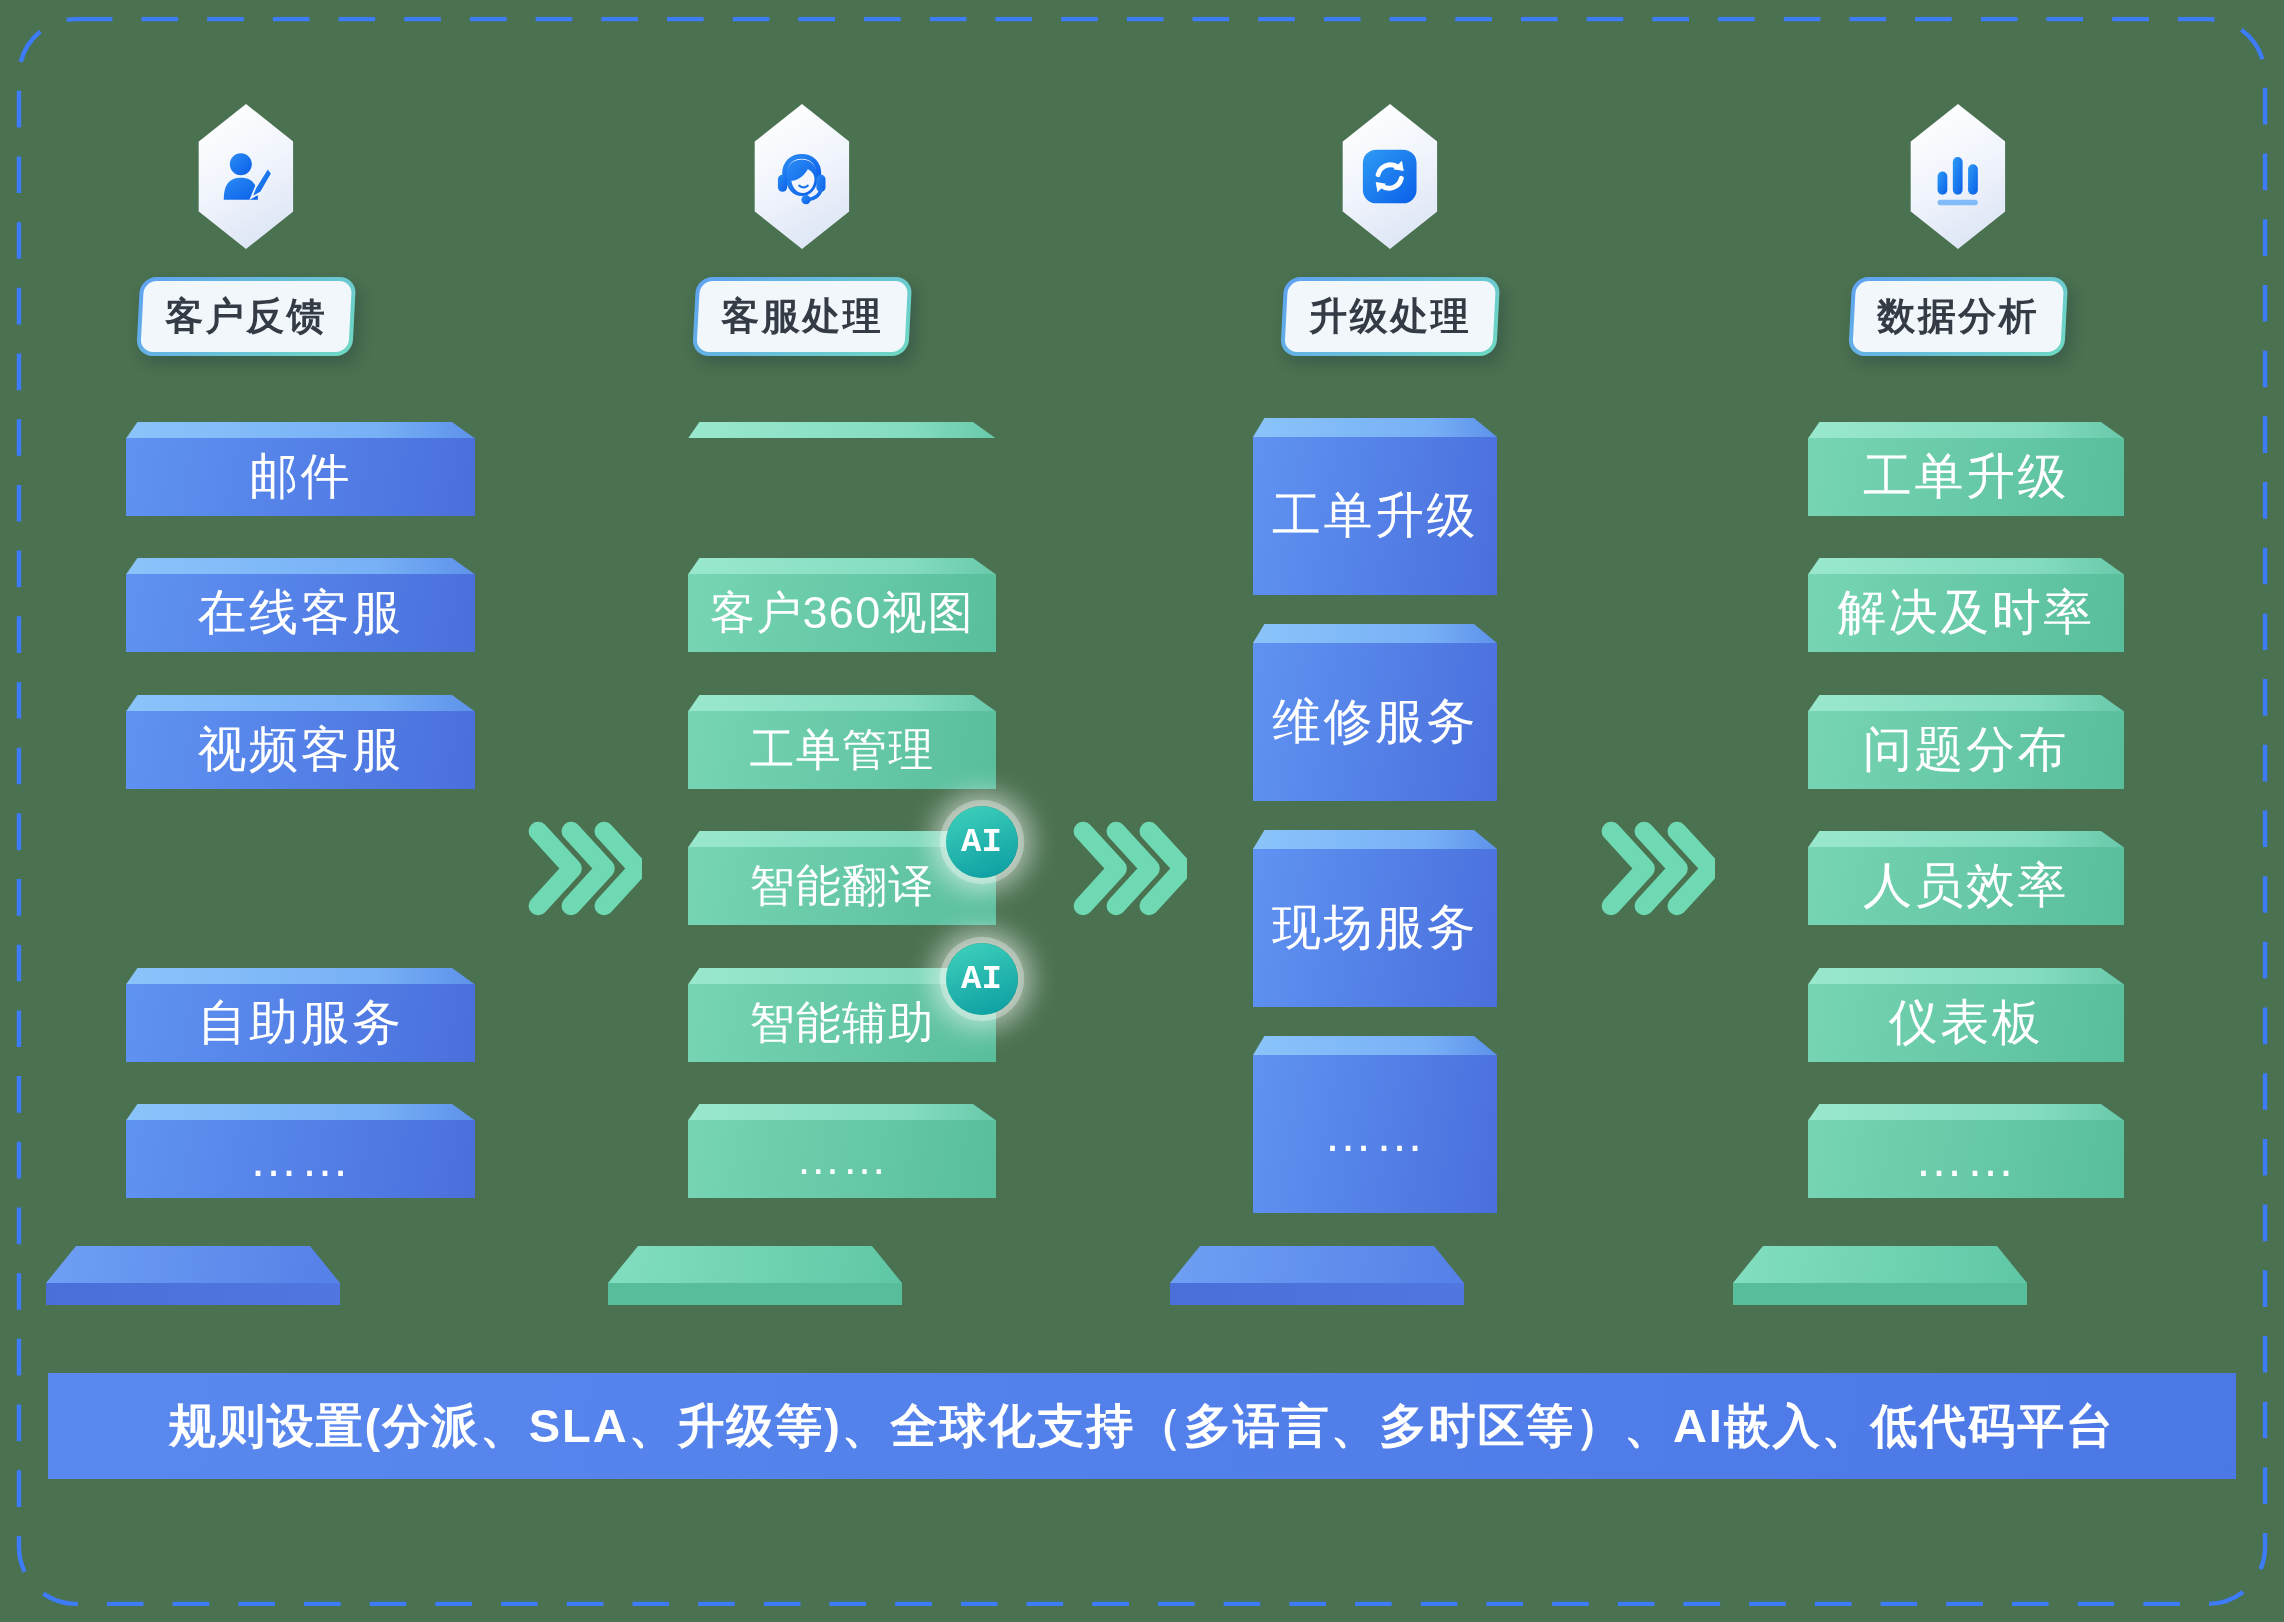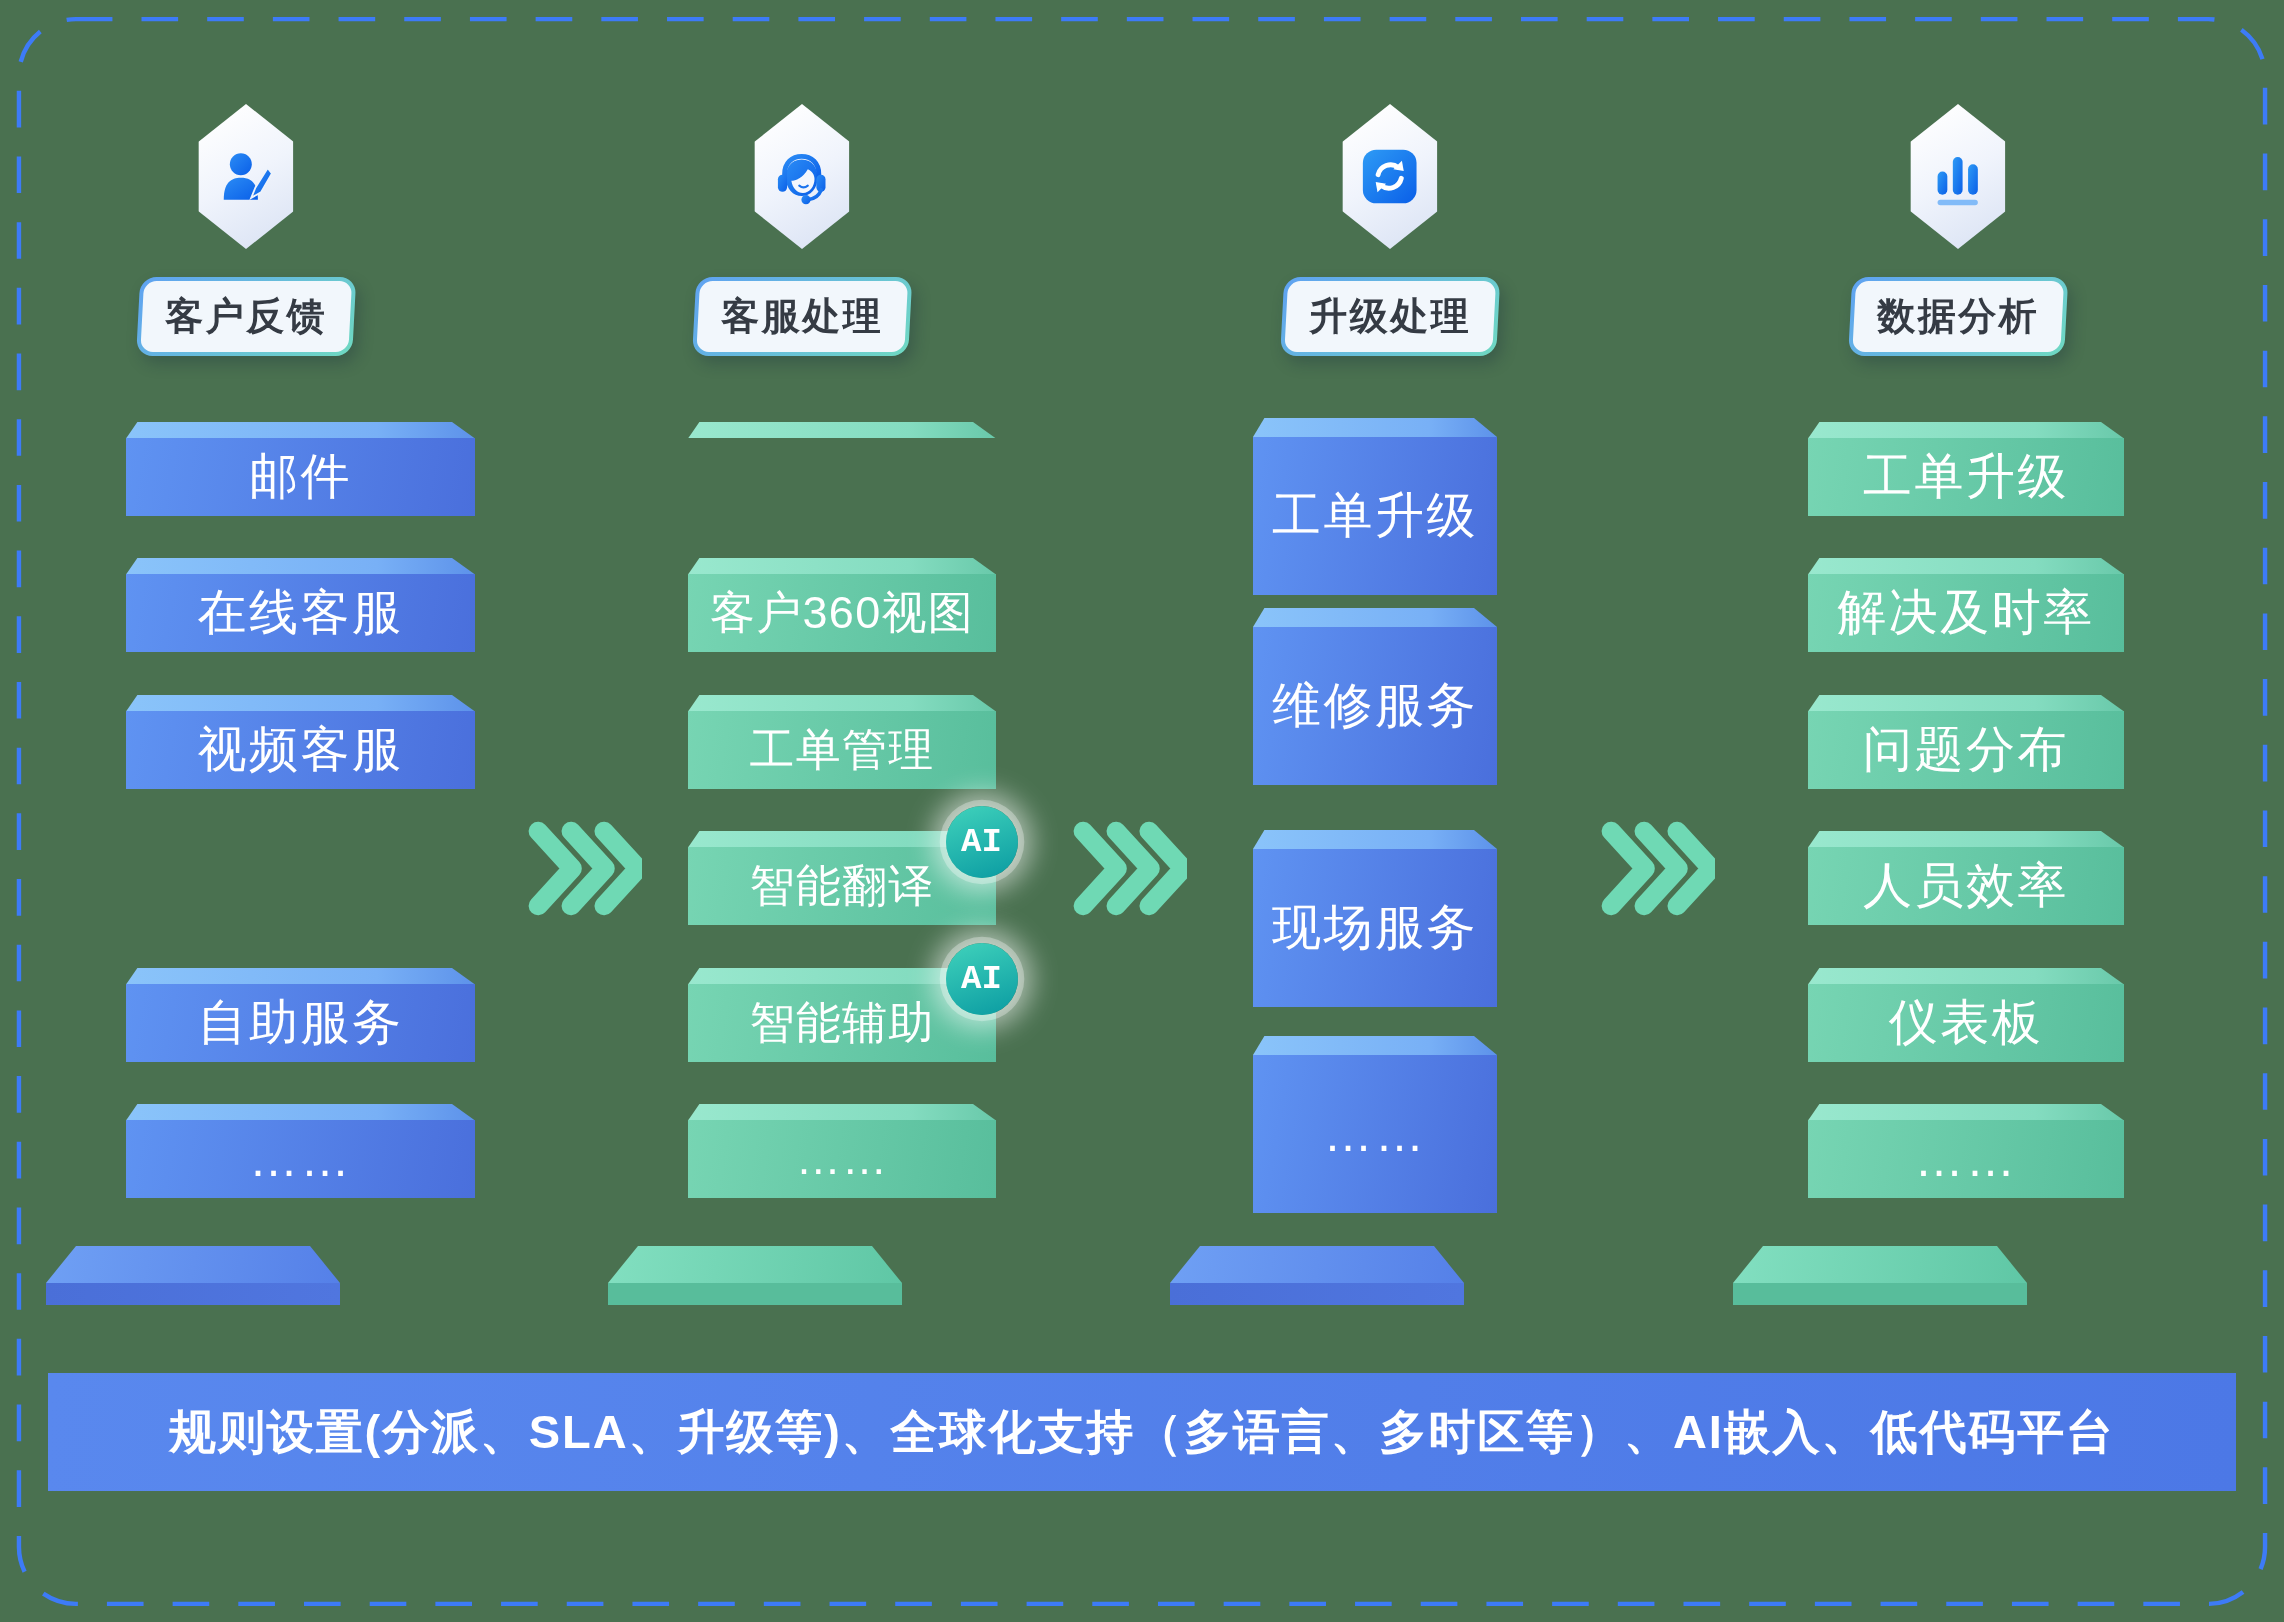--- a/index.html
+++ b/index.html
@@ -24,21 +24,21 @@
        display:flex;align-items:center;justify-content:center;}
   .hex svg{width:61px;height:61px;}
   .pill{margin-top:28px;padding:3.8px;border-radius:16.4px;
         background:linear-gradient(135deg,#5FA2F2 0%,#6FD9C2 100%);
         transform:skewX(-3deg);box-shadow:5px 7.6px 15px rgba(20,40,60,.28);}
   .pill-inner{background:#F2F7FC;border-radius:12.6px;padding:10px 23px;}
   .pill-inner span{display:block;transform:skewX(3deg);font-size:38px;font-weight:700;color:#353B44;letter-spacing:2.5px;white-space:nowrap;}
   
   .block{position:absolute;left:0;width:100%;}
   .b0{top:422px;} .b1{top:558px;} .b2{top:695px;} .b3{top:831px;} .b4{top:968px;} .b5{top:1104px;}
-  .col-3 .b0{top:418px;} .col-3 .b1{top:608px;} .col-3 .b2{top:830px;} .col-3 .b3{top:1036px;}
+  .col-3 .b0{top:418px;} .col-3 .b1{top:624px;} .col-3 .b2{top:830px;} .col-3 .b3{top:1036px;}
   .btop{height:16.4px;clip-path:polygon(11.4px 0,calc(100% - 23px) 0,100% 100%,0 100%);}
   .col-3 .btop{height:19px;}
   .bfront{height:78px;display:flex;align-items:center;justify-content:center;}
   .col-3 .bfront{height:158px;}
   .bfront span{color:#FFFFFF;font-size:49px;font-weight:500;letter-spacing:2.5px;white-space:nowrap;}
   .col-2 .bfront span{font-size:45px;letter-spacing:1.3px;}
   .t-blue .btop{background:linear-gradient(90deg,#8AC4FA 0%,#78B0F6 72%,#5D92EA 100%);}
   .t-blue .bfront{background:linear-gradient(100deg,#5F93F2 0%,#4A6FDC 100%);}
   .t-green .btop{background:linear-gradient(90deg,#99E8CE 0%,#84DCC0 72%,#69C9AA 100%);}
   .t-green .bfront{background:linear-gradient(100deg,#77D5B3 0%,#58BE9C 100%);}
@@ -57,21 +57,21 @@
   .base-top{height:37px;clip-path:polygon(30px 0,calc(100% - 30px) 0,100% 100%,0 100%);}
   .base-front{height:21.5px;}
   .base.t-blue .base-top{background:linear-gradient(100deg,#6FA0F4 0%,#5580E8 100%);}
   .base.t-blue .base-front{background:linear-gradient(90deg,#4A6FD8,#5076DF);}
   .base.t-green .base-top{background:linear-gradient(100deg,#82DFC0 0%,#5FC7A5 100%);}
   .base.t-green .base-front{background:#58BD9B;}
   
   .chev{position:absolute;top:821px;}
   .chev-1{left:528px;} .chev-2{left:1073px;} .chev-3{left:1601px;}
   
-  .footer{position:absolute;left:48px;top:1373px;width:2188px;height:118px;
+  .footer{position:absolute;left:48px;top:1373px;width:2188px;height:106px;
           background:linear-gradient(95deg,#5988EE 0%,#4C78E6 100%);
           display:flex;align-items:center;justify-content:center;}
   .footer span{color:#fff;font-size:47px;font-weight:700;letter-spacing:1.9px;white-space:nowrap;}
 </style>
 </head>
 <body>
 
 <div id="stage">
 
   <svg id="frame" width="2284" height="1623" viewBox="0 0 3616 2569">

